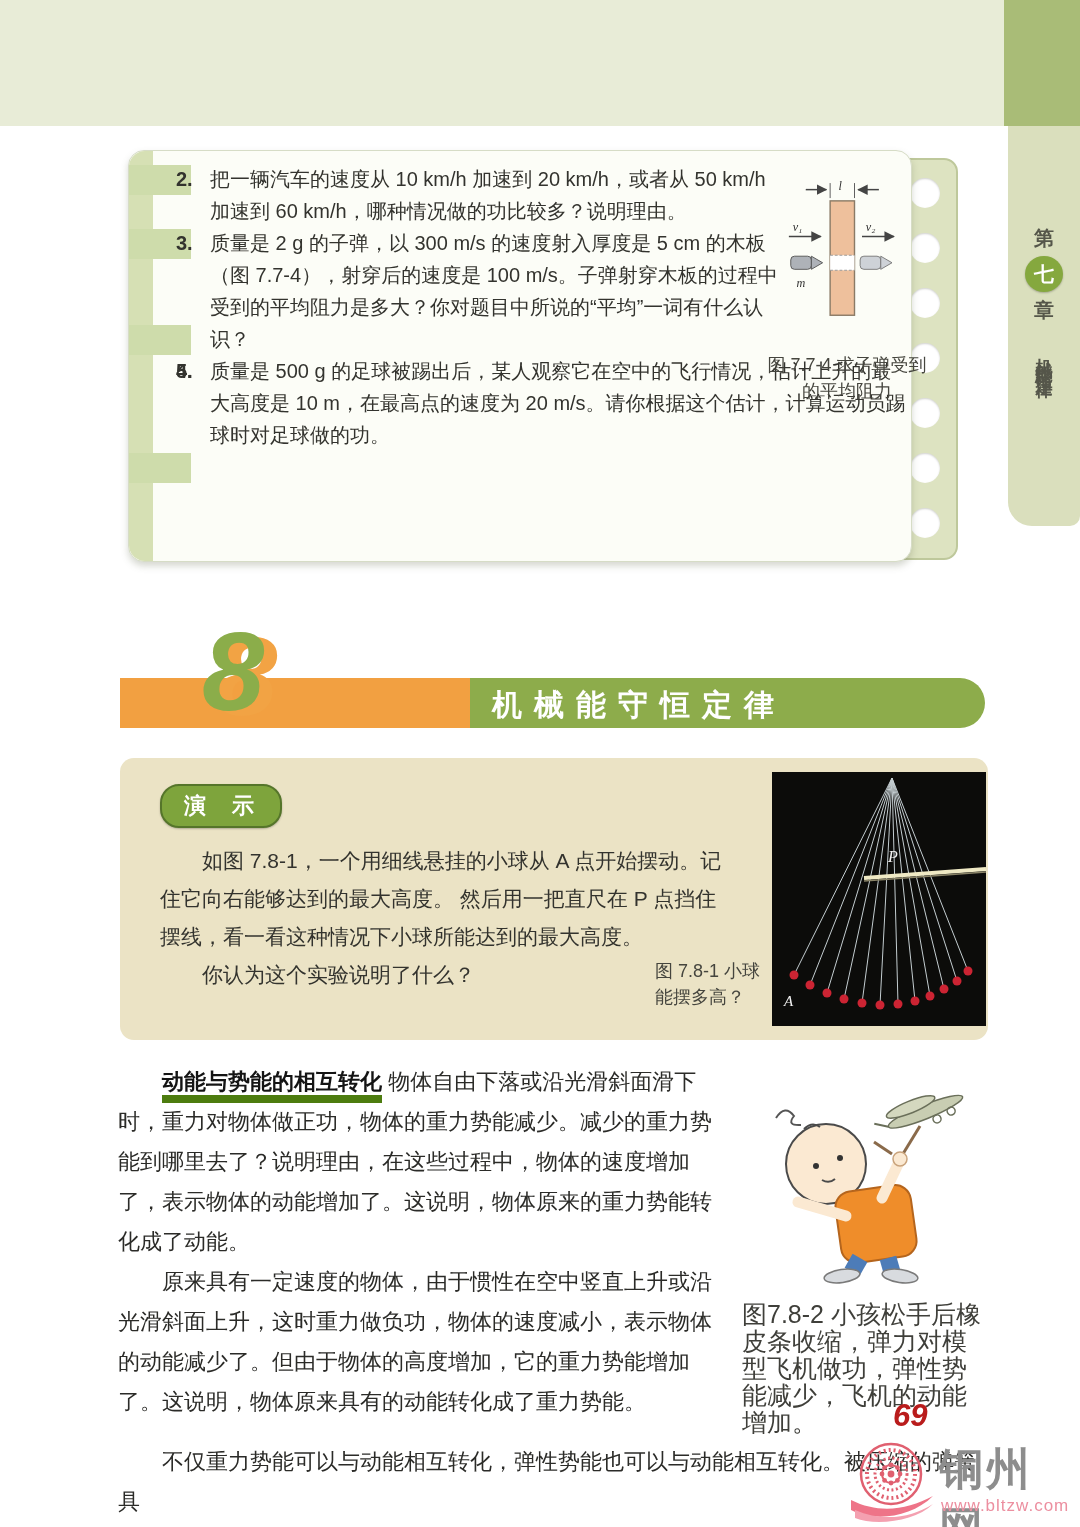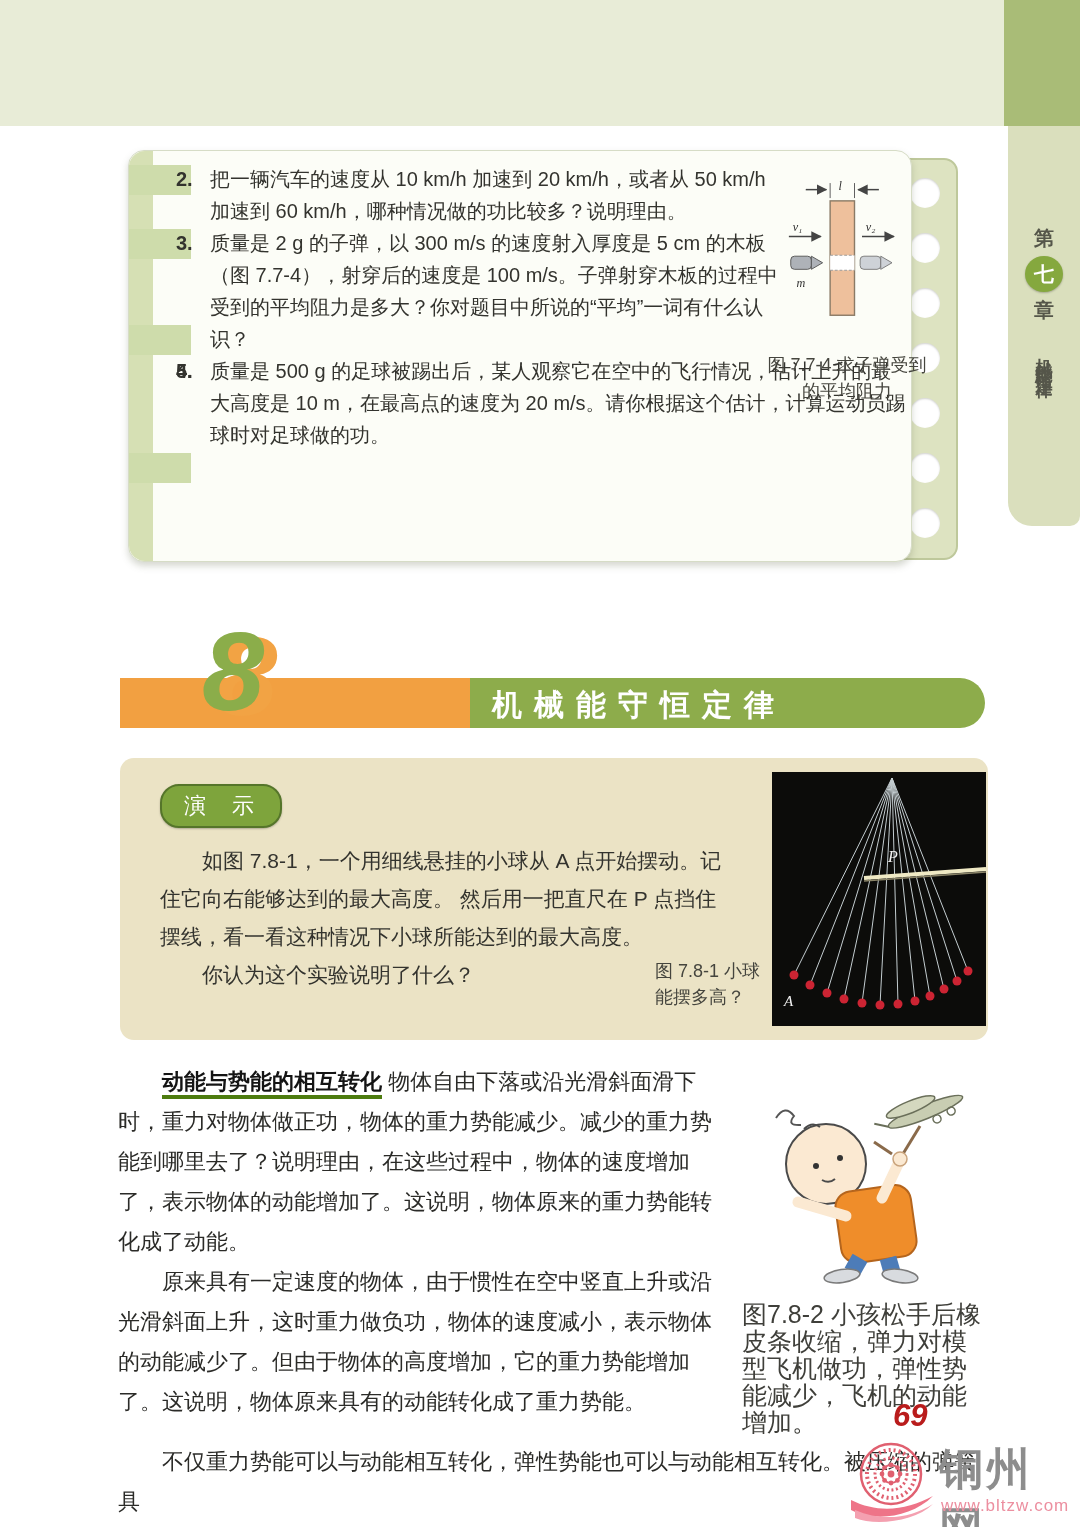--- a/index.html
+++ b/index.html
@@ -52,33 +52,33 @@
   .sec8-green{position:absolute;left:350px;top:0;right:0;height:50px;background:#8dac4b;border-radius:0 25px 25px 0;}
   .sec8-num{
     position:absolute;left:82px;top:-62px;font-size:112px;line-height:1;font-weight:bold;font-style:italic;
     color:#8bad4a;text-shadow:13px 5px 0 #f2a344;
   }
   .sec8-title{position:absolute;left:372px;top:7px;color:#ffffff;font-size:30px;font-weight:bold;letter-spacing:12px;}
   
   .demo{position:absolute;left:120px;top:758px;width:868px;height:282px;background:#ebe3c5;border-radius:14px;}
   .demo-badge{
     position:absolute;left:40px;top:26px;background:#7ea43c;border:2px solid #55752a;border-radius:19px;
-    color:#fff;font-size:22px;font-weight:normal;letter-spacing:10px;padding:5px 16px 5px 22px;
+    color:#fff;font-size:22px;font-weight:bold;letter-spacing:10px;padding:5px 16px 5px 22px;
     box-shadow:0 1px 2px rgba(0,0,0,.25);
   }
   .demo-text{position:absolute;left:40px;top:84px;width:565px;font-size:21px;line-height:38px;color:#33332e;}
   .demo-text p{margin:0;text-indent:2em;}
   .demo-cap{position:absolute;left:535px;top:200px;width:120px;font-size:18px;line-height:26px;color:#45453e;}
   .demo-photo{position:absolute;left:652px;top:14px;width:214px;height:254px;}
   
   .content{position:absolute;left:118px;top:1062px;width:872px;font-size:22px;line-height:40px;color:#2b2b28;}
   .content p{margin:0;text-indent:2em;}
   .fig782{float:right;width:248px;margin:4px 0 6px 16px;}
   .fig782 .cap{font-size:25px;line-height:27px;color:#3f3f3a;margin-top:4px;}
-  .lead{font-weight:bold;color:#141414;border-bottom:4px solid #4d7c0f;padding-bottom:1px;}
+  .lead{font-weight:bold;color:#141414;border-bottom:8px solid #4d7c0f;padding-bottom:1px;}
   .para3{clear:both;}
   
   .page-num{position:absolute;left:893px;top:1398px;font-size:31px;font-style:italic;font-weight:bold;color:#b91c1c;}
   .watermark{position:absolute;left:845px;top:1438px;width:230px;height:85px;}
   .wm-name{position:absolute;left:94px;top:2px;font-size:44px;font-weight:bold;color:#8d8d8d;letter-spacing:3px;}
   .wm-url{position:absolute;left:96px;top:58px;font-size:17px;font-weight:normal;color:#ec8fa0;letter-spacing:1px;}
   svg text{font-family:"Liberation Serif","DejaVu Serif",serif;}
 </style>
 </head>
 <body>

